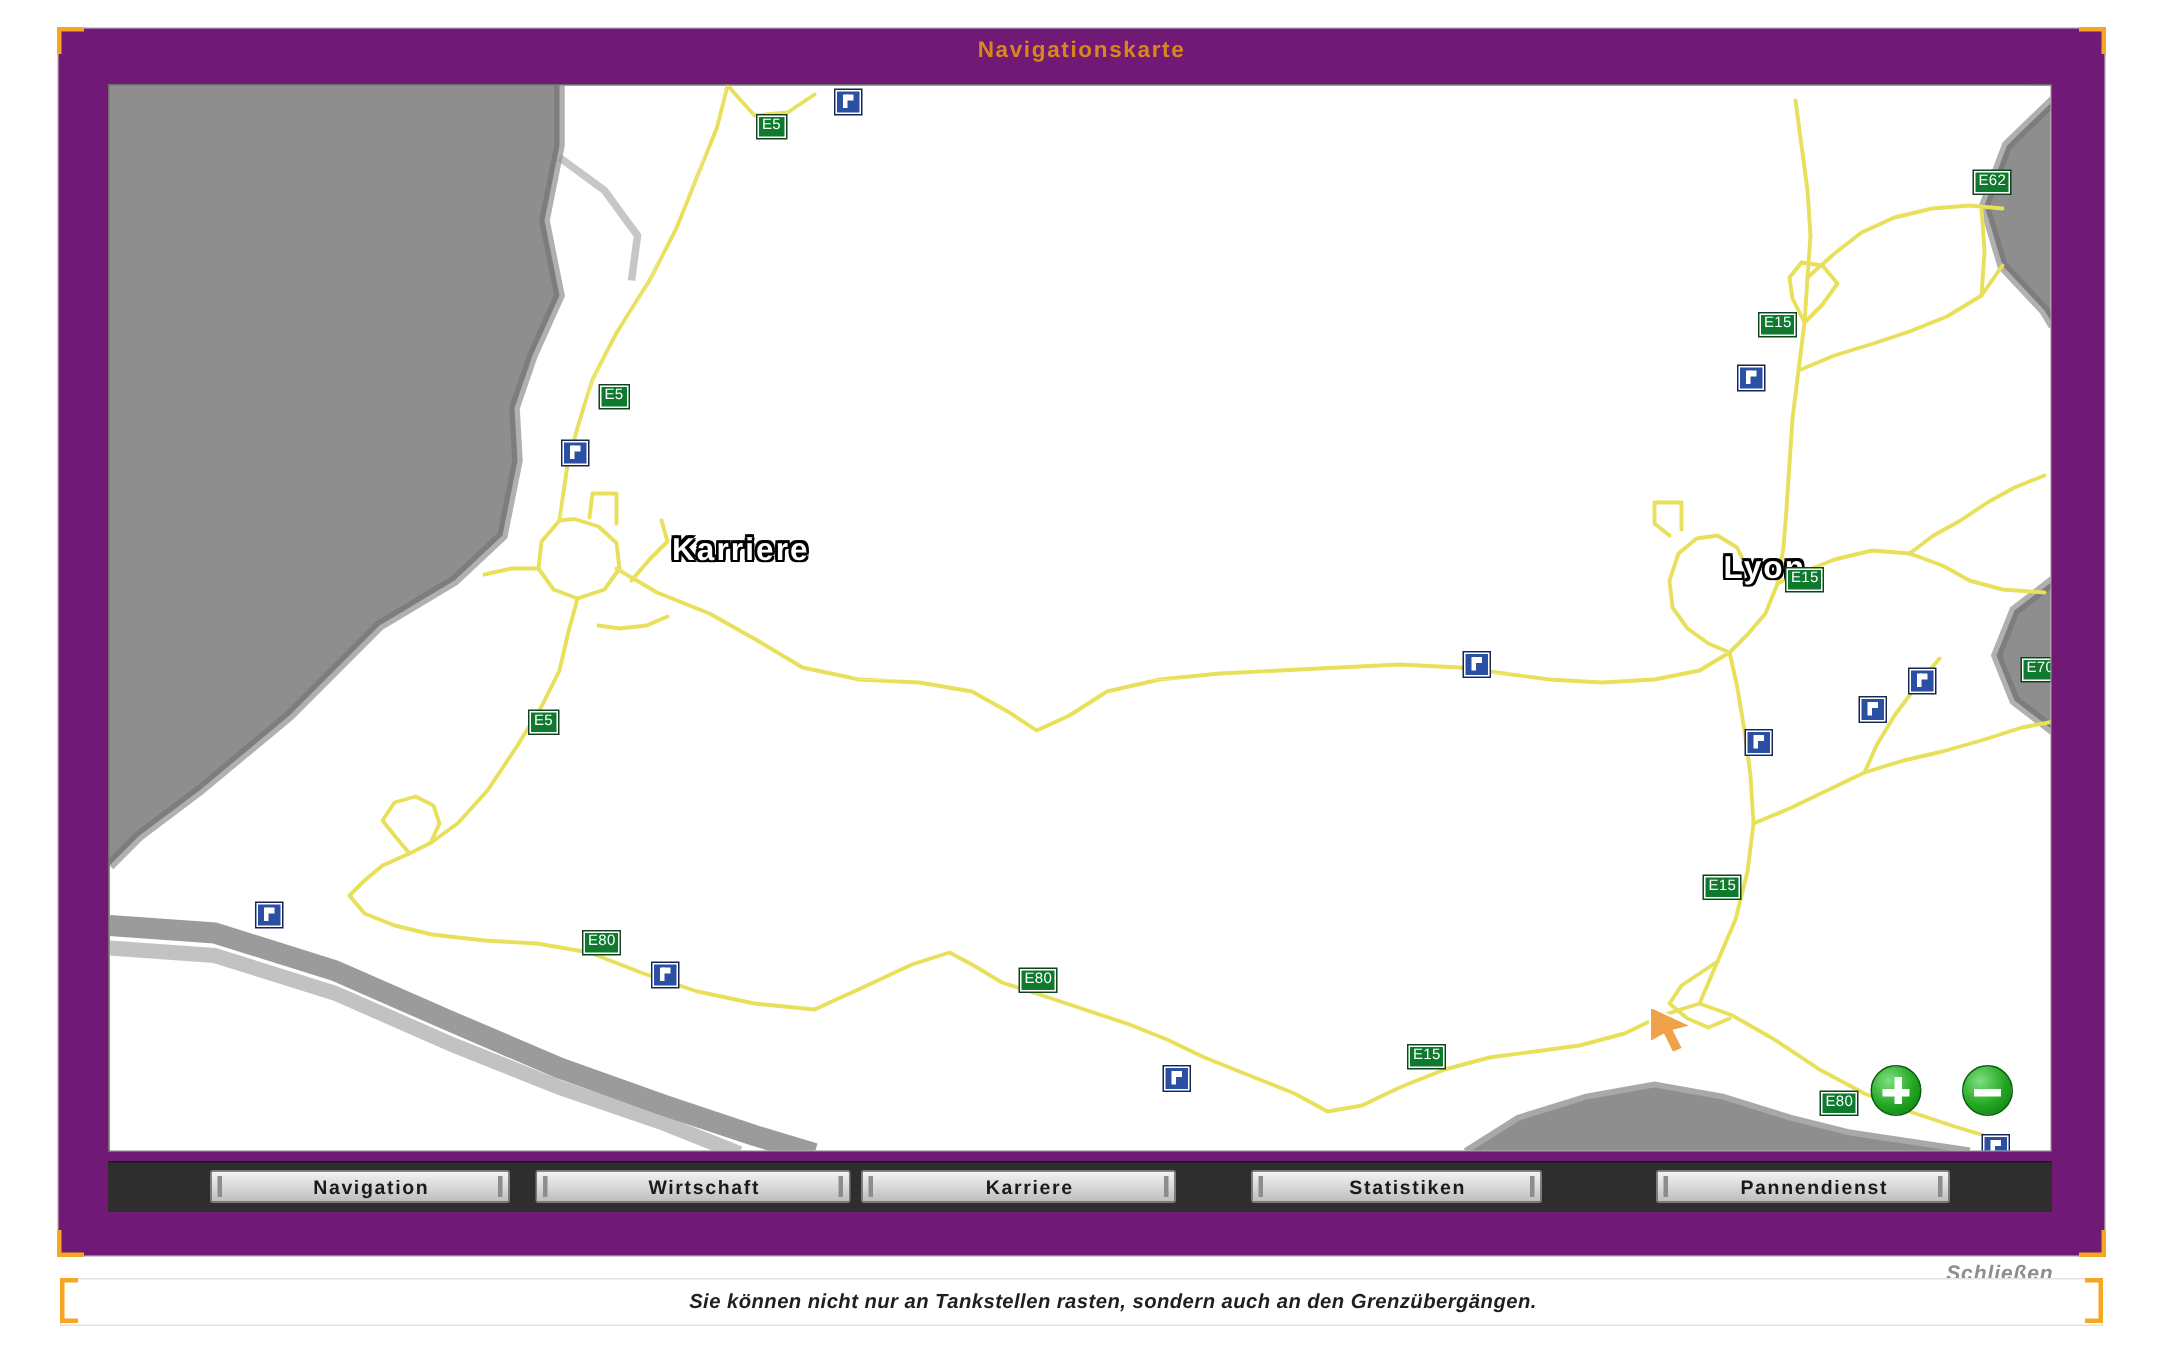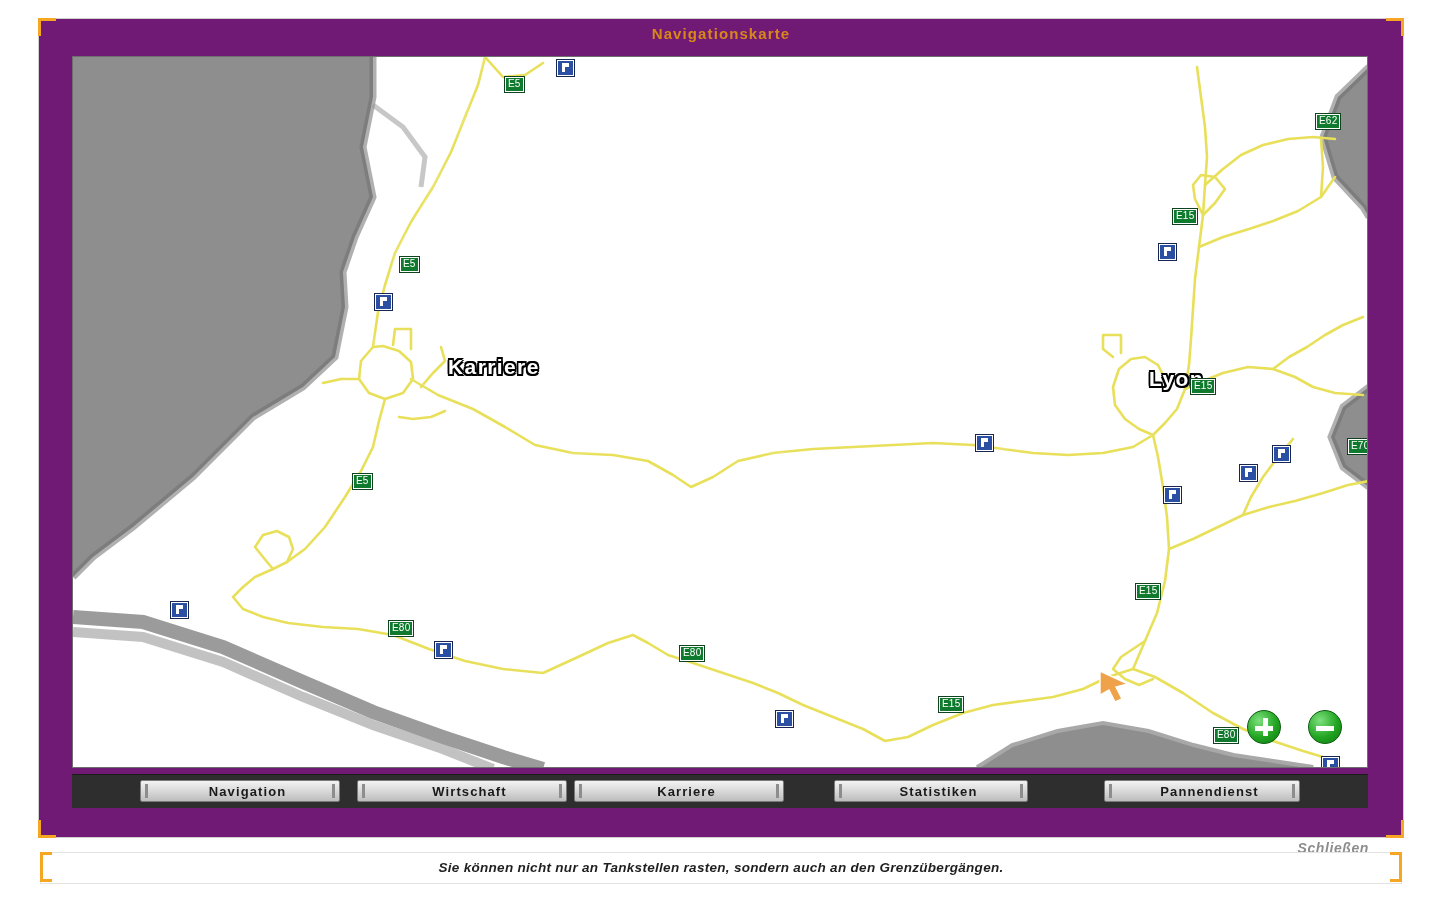--- a/index.html
+++ b/index.html
@@ -248,20 +248,21 @@
     left: 0;
     top: 7px;
     width: 100%;
     text-align: center;
     font-size: 13.5px;
     font-style: italic;
     font-weight: bold;
     color: #1f1f1f;
     letter-spacing: .3px;
     font-family: "Liberation Sans", sans-serif;
+    padding-left: 21px;
   }
 </style>
 </head>
 <body>
 
 <div id="app">
 
   <div class="window">
     <div class="window-corner corner-tl"></div>
     <div class="window-corner corner-tr"></div>

